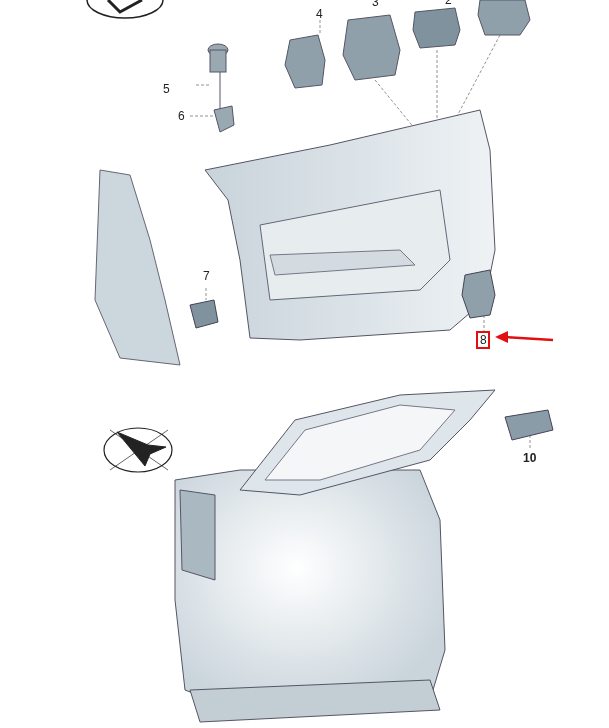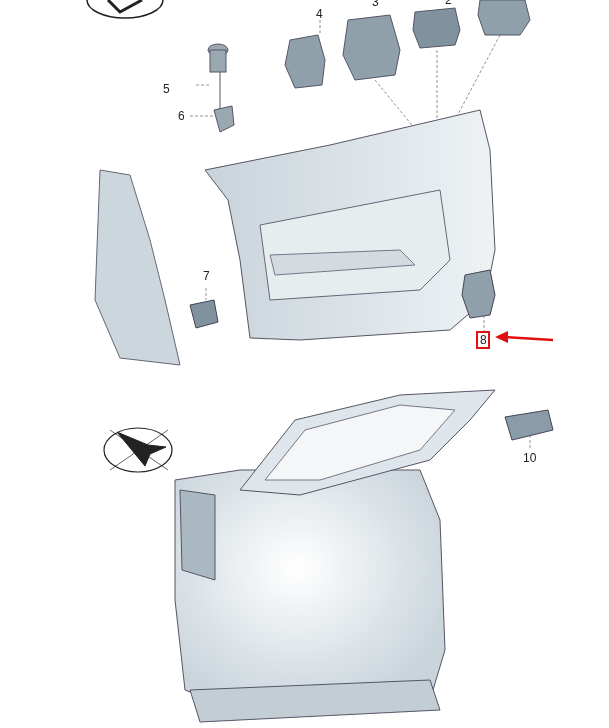--- a/index.html
+++ b/index.html
@@ -100,14 +100,14 @@
 
 
 <span class="lbl" style="left:316px;top:8px;">4</span>
 <span class="lbl" style="left:372px;top:-4px;">3</span>
 <span class="lbl" style="left:445px;top:-6px;">2</span>
 <span class="lbl" style="left:163px;top:83px;">5</span>
 <span class="lbl" style="left:178px;top:110px;">6</span>
 <span class="lbl" style="left:203px;top:270px;">7</span>
 <span class="hl" style="left:476px;top:331px;"></span>
 <span class="lbl" style="left:480px;top:334px;">8</span>
-<span class="lbl" style="left:523px;top:452px;">10</span>
+<span class="lbl" style="left:523px;top:452px;font-weight:bold;">10</span>
 </div>
 
 </body></html>

